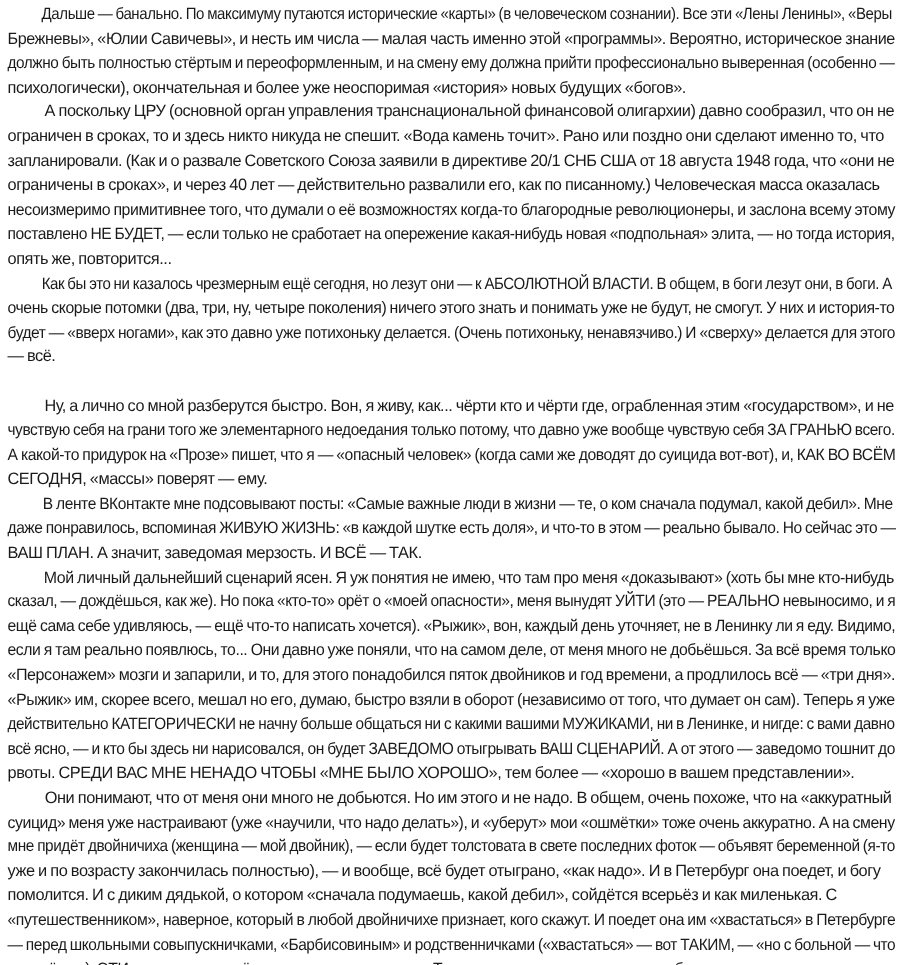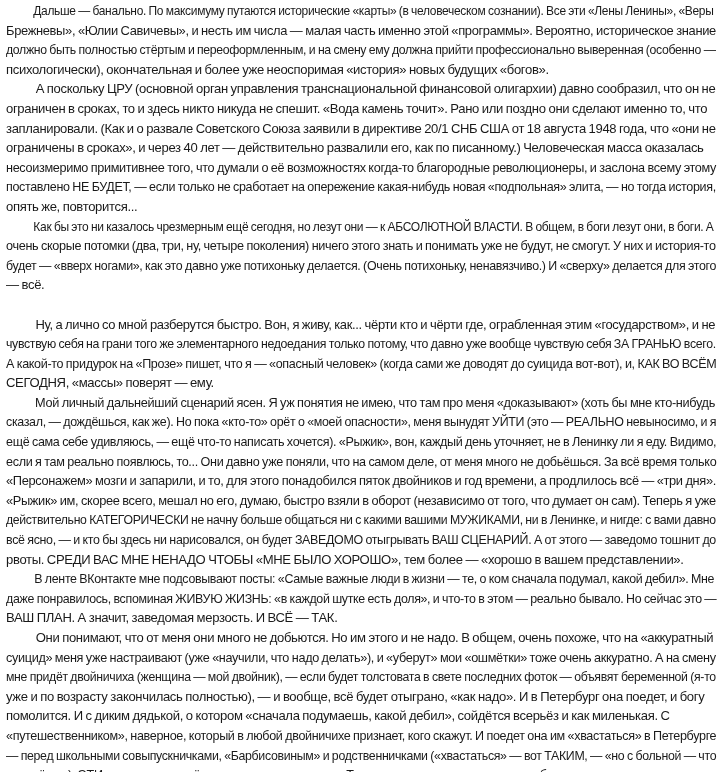--- a/index.html
+++ b/index.html
@@ -49,34 +49,34 @@
       <div class="line" style="overflow: visible; transform: scaleX(0.9916);">— всё.</div>
     </div>
     <div class="gap"></div>
     <div>
       <div class="line indent" style="overflow: visible; transform: scaleX(0.9841);">Ну, а лично со мной разберутся быстро. Вон, я живу, как... чёрти кто и чёрти где, ограбленная этим «государством», и не</div>
       <div class="line" style="overflow: visible; transform: scaleX(0.9342);">чувствую себя на грани того же элементарного недоедания только потому, что давно уже вообще чувствую себя ЗА ГРАНЬЮ всего.</div>
       <div class="line" style="overflow: visible; transform: scaleX(0.9517);">А какой-то придурок на «Прозе» пишет, что я — «опасный человек» (когда сами же доводят до суицида вот-вот), и, КАК ВО ВСЁМ</div>
       <div class="line" style="overflow: visible; transform: scaleX(0.9916);">СЕГОДНЯ, «массы» поверят — ему.</div>
     </div>
     <div>
+      <div class="line indent" style="overflow: visible; transform: scaleX(0.9418);">В ленте ВКонтакте мне подсовывают посты: «Самые важные люди в жизни — те, о ком сначала подумал, какой дебил». Мне</div>
+      <div class="line" style="overflow: visible; transform: scaleX(0.9404);">даже понравилось, вспоминая ЖИВУЮ ЖИЗНЬ: «в каждой шутке есть доля», и что-то в этом — реально бывало. Но сейчас это —</div>
+      <div class="line" style="overflow: visible; transform: scaleX(0.9916);">ВАШ ПЛАН. А значит, заведомая мерзость. И ВСЁ — ТАК.</div>
+    </div>
+    <div>
       <div class="line indent" style="overflow: visible; transform: scaleX(0.9659);">Мой личный дальнейший сценарий ясен. Я уж понятия не имею, что там про меня «доказывают» (хоть бы мне кто-нибудь</div>
       <div class="line" style="overflow: visible; transform: scaleX(0.9441);">сказал, — дождёшься, как же). Но пока «кто-то» орёт о «моей опасности», меня вынудят УЙТИ (это — РЕАЛЬНО невыносимо, и я</div>
       <div class="line" style="overflow: visible; transform: scaleX(0.9517);">ещё сама себе удивляюсь, — ещё что-то написать хочется). «Рыжик», вон, каждый день уточняет, не в Ленинку ли я еду.  Видимо,</div>
       <div class="line" style="overflow: visible; transform: scaleX(0.9556);">если я там реально появлюсь, то... Они давно уже поняли, что на самом деле, от меня много не добьёшься. За всё время только</div>
       <div class="line" style="overflow: visible; transform: scaleX(0.9739);">«Персонажем» мозги и запарили, и то, для этого понадобился пяток двойников и год времени, а продлилось всё —  «три дня».</div>
       <div class="line" style="overflow: visible; transform: scaleX(0.9713);">«Рыжик» им, скорее всего, мешал но его, думаю, быстро взяли в оборот (независимо от того, что думает он сам). Теперь я уже</div>
       <div class="line" style="overflow: visible; transform: scaleX(0.9281);">действительно КАТЕГОРИЧЕСКИ не начну больше общаться ни с какими вашими МУЖИКАМИ, ни в Ленинке, и нигде: с вами давно</div>
       <div class="line" style="overflow: visible; transform: scaleX(0.9429);">всё ясно, — и кто бы здесь ни нарисовался, он будет ЗАВЕДОМО отыгрывать ВАШ СЦЕНАРИЙ.  А от этого — заведомо тошнит до</div>
       <div class="line" style="overflow: visible; transform: scaleX(0.9916);">рвоты. СРЕДИ ВАС МНЕ НЕНАДО ЧТОБЫ «МНЕ БЫЛО ХОРОШО», тем более — «хорошо в вашем представлении».</div>
-    </div>
-    <div>
-      <div class="line indent" style="overflow: visible; transform: scaleX(0.9418);">В ленте ВКонтакте мне подсовывают посты: «Самые важные люди в жизни — те, о ком сначала подумал, какой дебил». Мне</div>
-      <div class="line" style="overflow: visible; transform: scaleX(0.9404);">даже понравилось, вспоминая ЖИВУЮ ЖИЗНЬ: «в каждой шутке есть доля», и что-то в этом — реально бывало. Но сейчас это —</div>
-      <div class="line" style="overflow: visible; transform: scaleX(0.9916);">ВАШ ПЛАН. А значит, заведомая мерзость. И ВСЁ — ТАК.</div>
     </div>
     <div>
       <div class="line indent" style="overflow: visible; transform: scaleX(0.9913);"> Они понимают, что от меня они много не добьются. Но им этого и не надо. В общем, очень похоже, что на «аккуратный</div>
       <div class="line" style="overflow: visible; transform: scaleX(0.9608);">суицид» меня уже настраивают (уже «научили, что надо делать»), и «уберут» мои «ошмётки» тоже очень аккуратно. А на смену</div>
       <div class="line" style="overflow: visible; transform: scaleX(0.9318);">мне придёт двойничиха (женщина — мой двойник), — если будет толстовата в свете последних фоток — объявят беременной (я-то</div>
       <div class="line" style="overflow: visible; transform: scaleX(0.9916);">уже и по возрасту закончилась полностью), — и вообще, всё будет отыграно, «как надо». И в Петербург она поедет, и богу</div>
       <div class="line" style="overflow: visible; transform: scaleX(0.9916);">помолится. И с диким дядькой, о котором «сначала подумаешь, какой дебил», сойдётся всерьёз и как миленькая. С</div>
       <div class="line" style="overflow: visible; transform: scaleX(0.953);">«путешественником», наверное, который в любой двойничихе признает, кого скажут. И поедет она им «хвастаться» в Петербурге</div>
       <div class="line" style="overflow: visible; transform: scaleX(0.9367);">— перед школьными совыпускничками, «Барбисовиным» и родственничками («хвастаться» — вот ТАКИМ, — «но с больной — что</div>
       <div class="line" style="overflow: visible; transform: scaleX(0.9556);">возьмёшь»). ЭТИ-то все — тоже её признают, как миленькие. Только, видимо, продолжаться это будет недолго: а вдруг появится</div>

